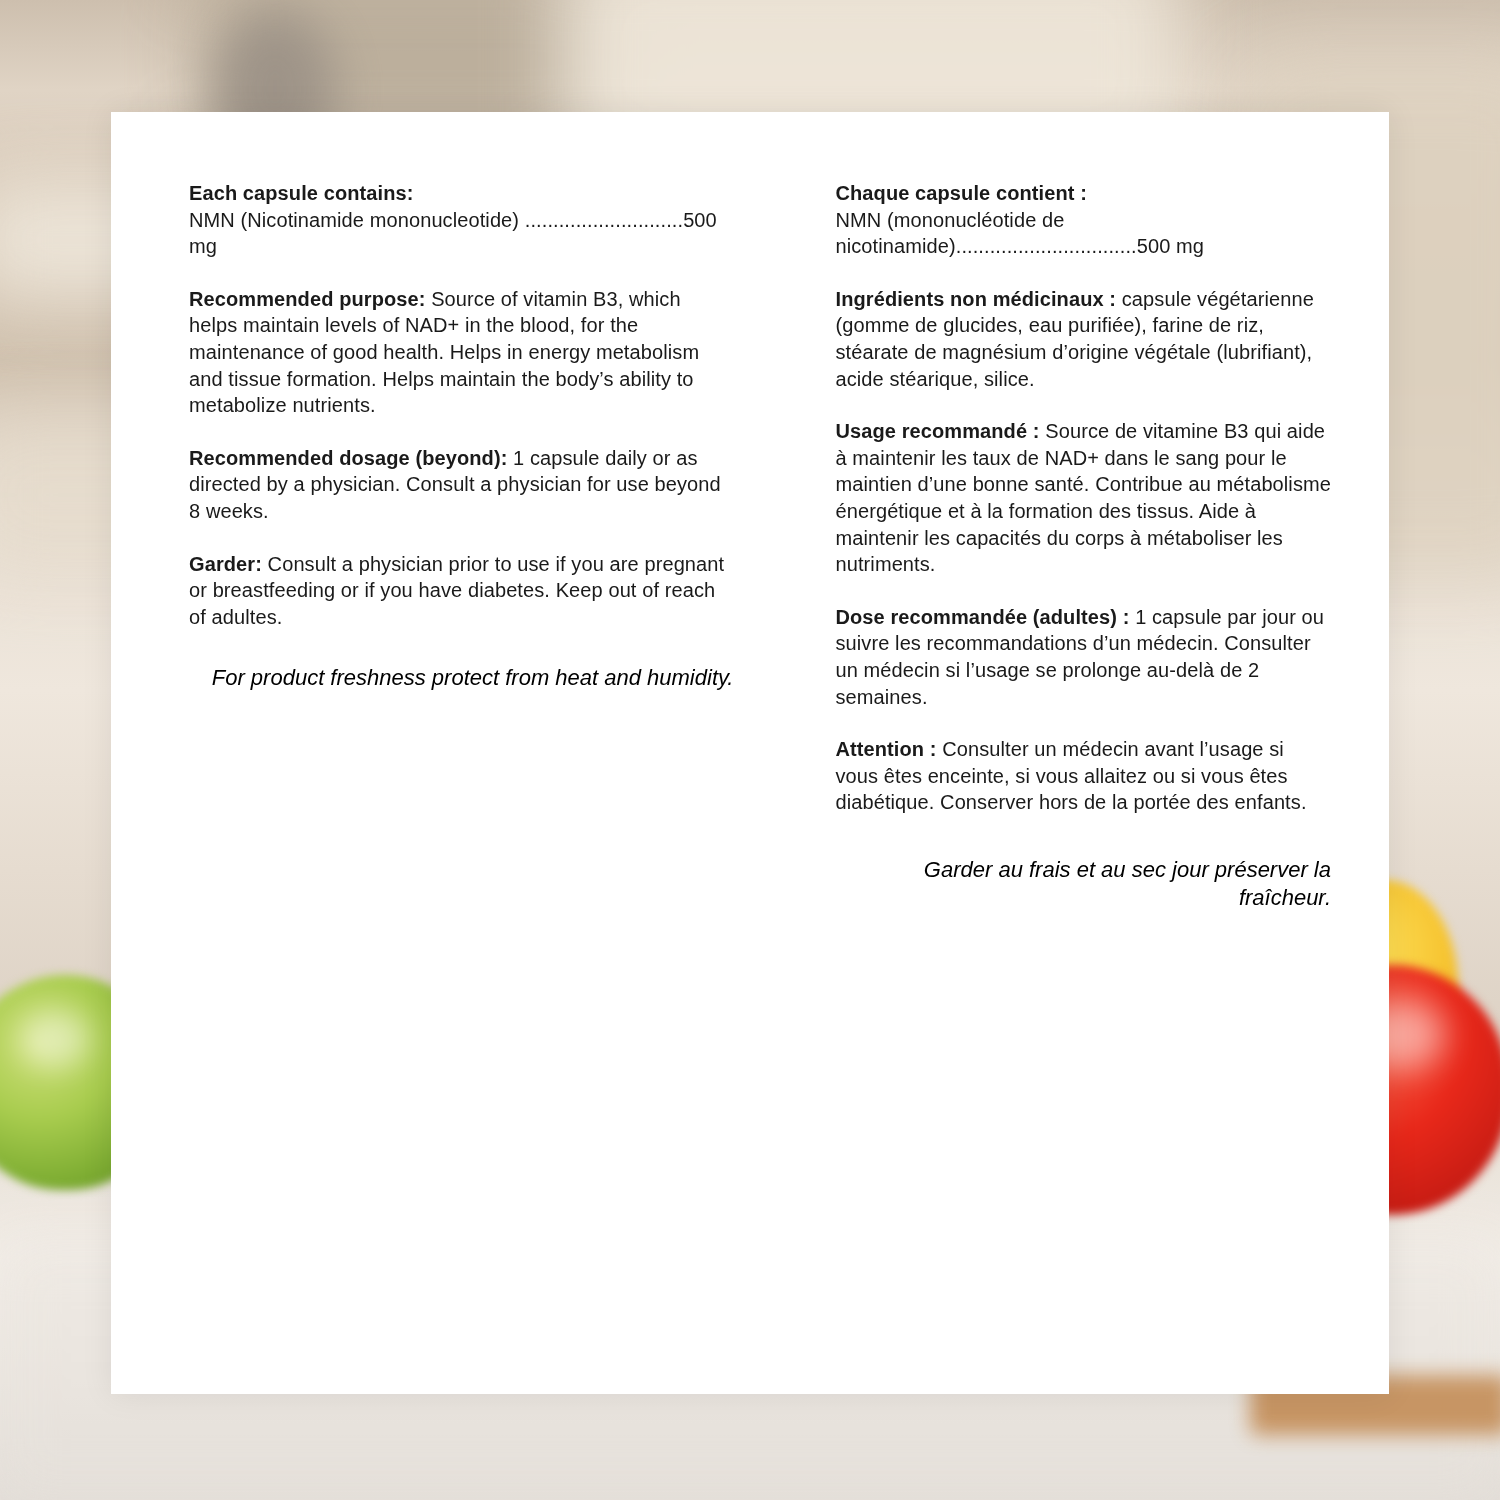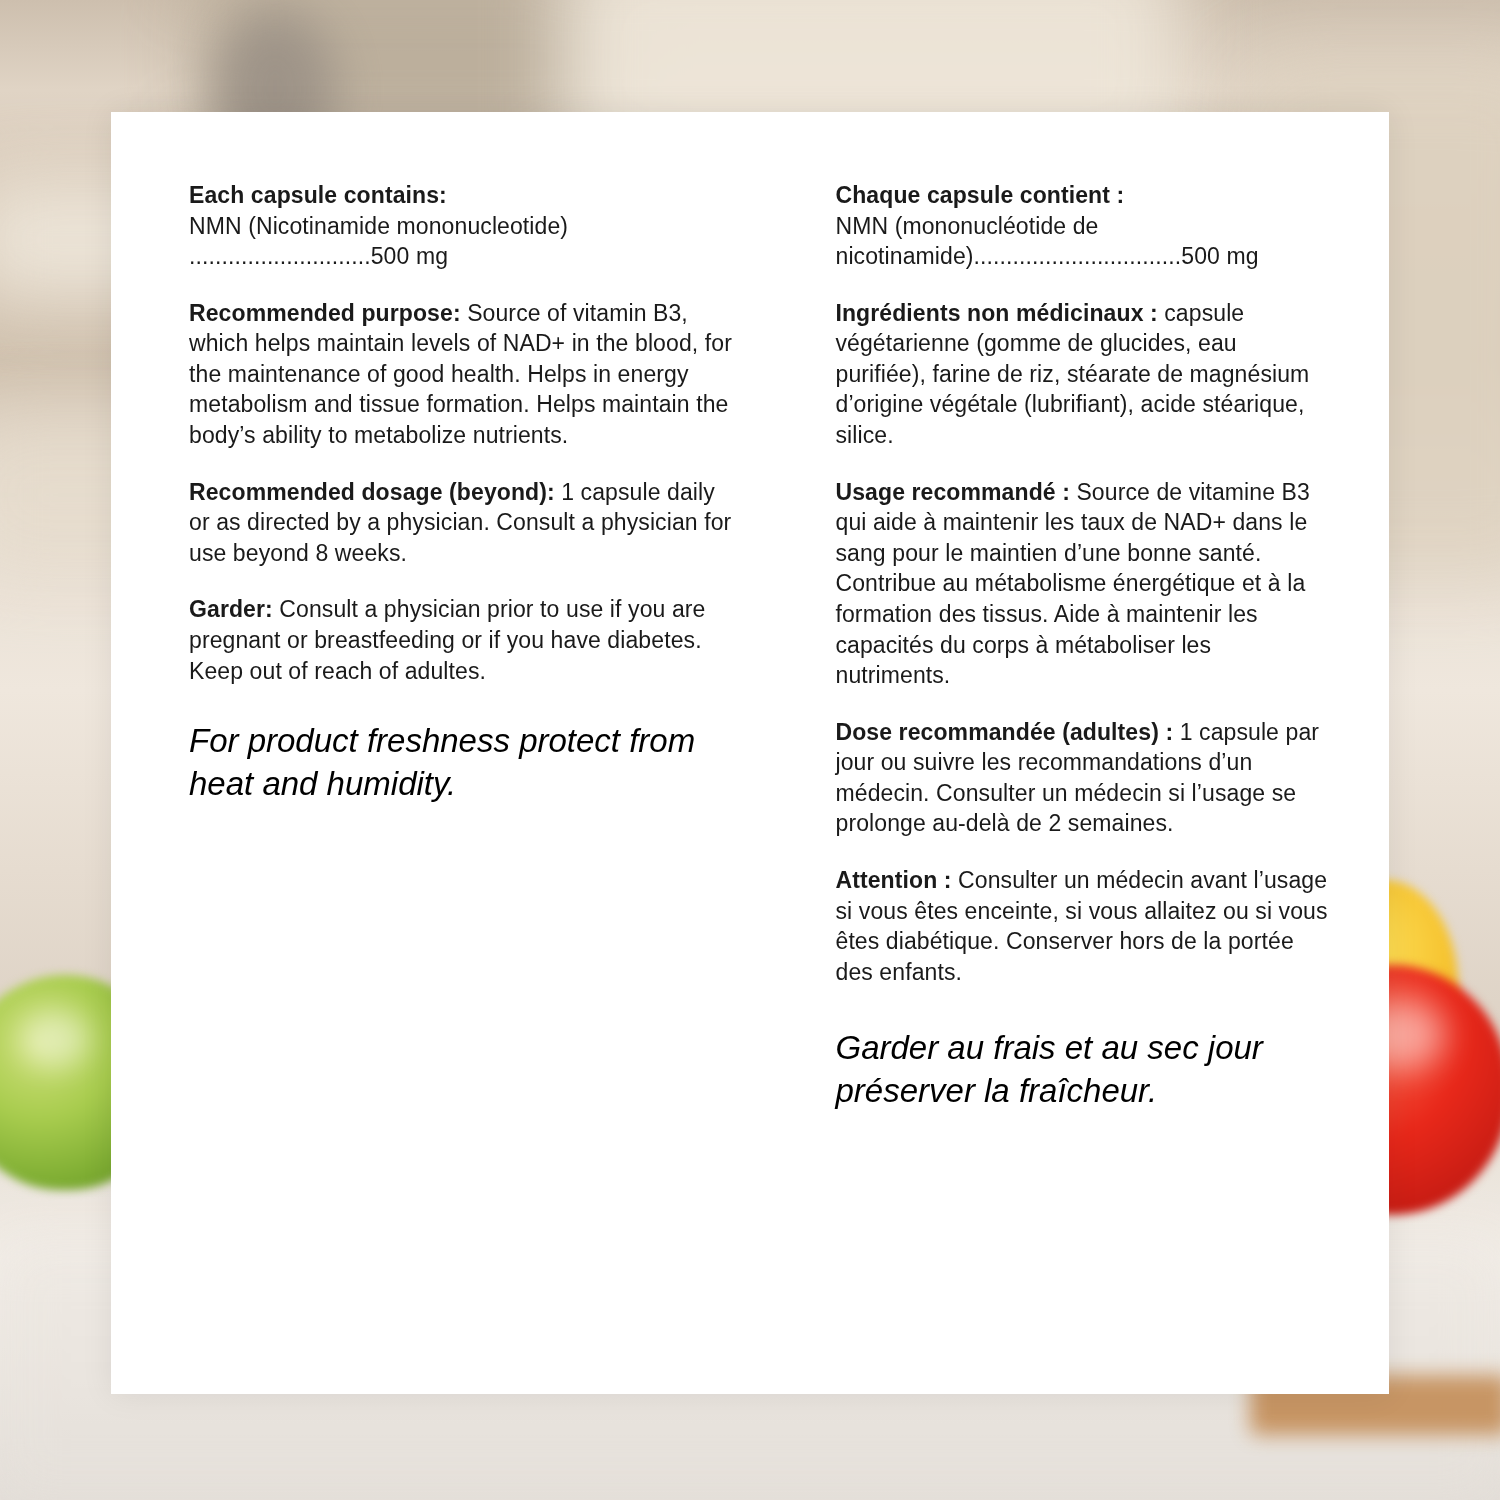--- a/index.html
+++ b/index.html
@@ -178,37 +178,37 @@
     padding-right: 28px;
   }
   .col-fr {
     width: 580px;
     padding-left: 74px;
   }
 
   .blk {
     margin-bottom: 26px;
     color: #1a1a1a;
-    font-size: 23px;
+    font-size: 20px;
     line-height: 1.33;
     letter-spacing: 0.1px;
   }
   .hd {
     font-weight: bold;
   }
   .hd-line {
     font-weight: bold;
     display: block;
   }
   .italic-note {
     font-style: italic;
-    text-align: left;
+    text-align: right;
     line-height: 1.3;
     margin-top: 34px;
-    font-size: 33px;
+    font-size: 22px;
   }
   .fr .italic-note {
     margin-top: 40px;
   }
 </style>
 </head>
 <body>
 
 <div class="scene">
 

